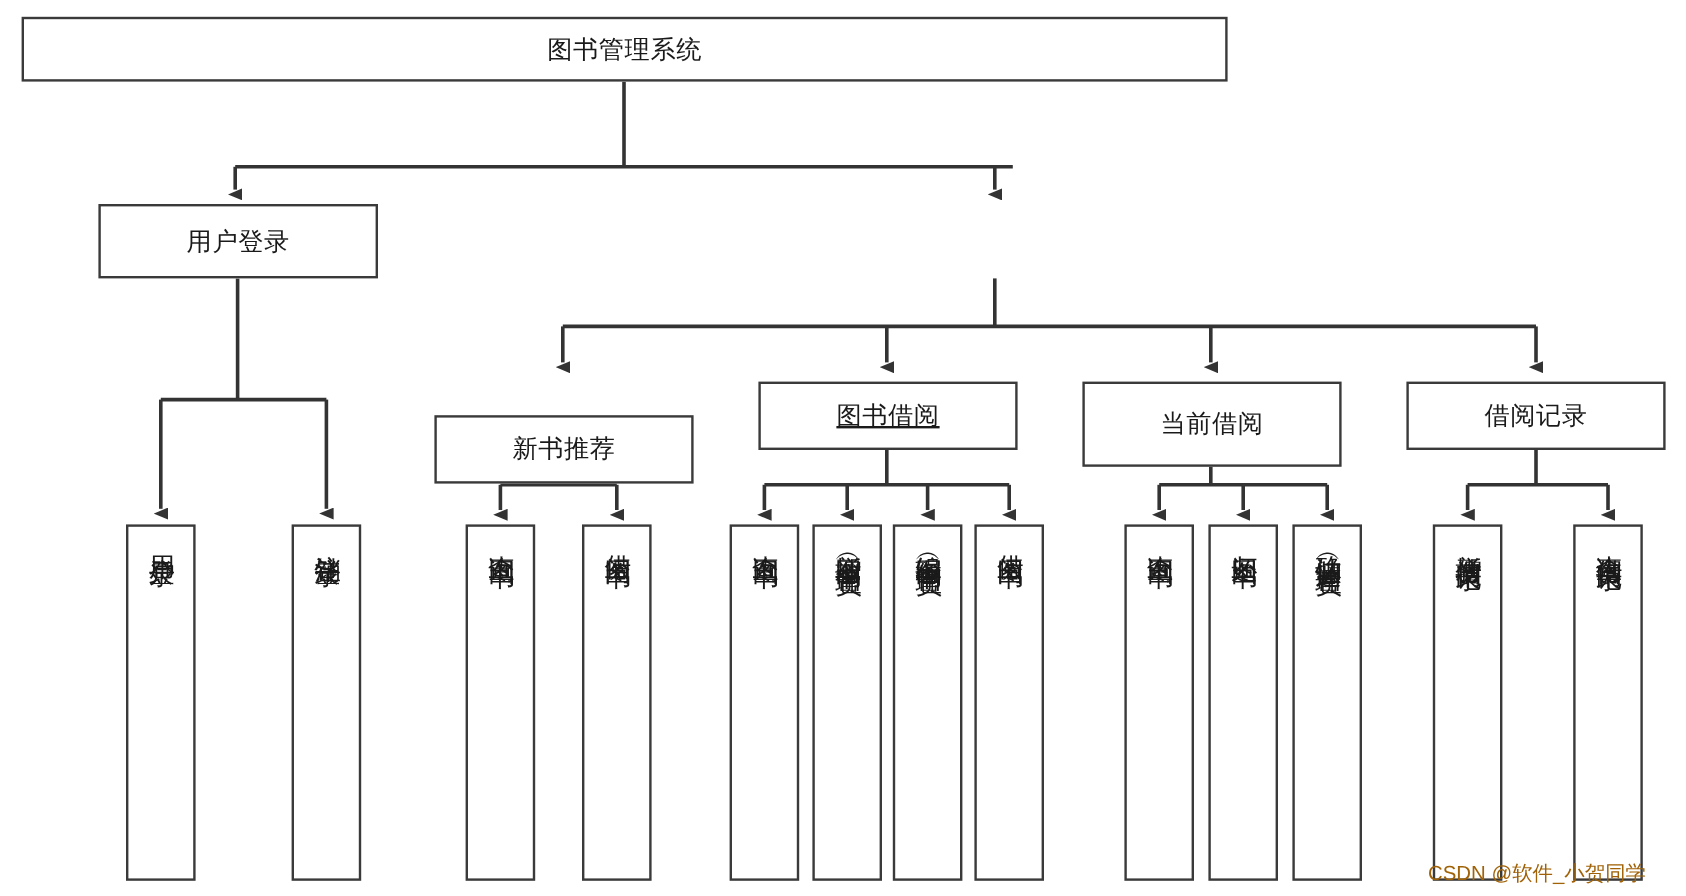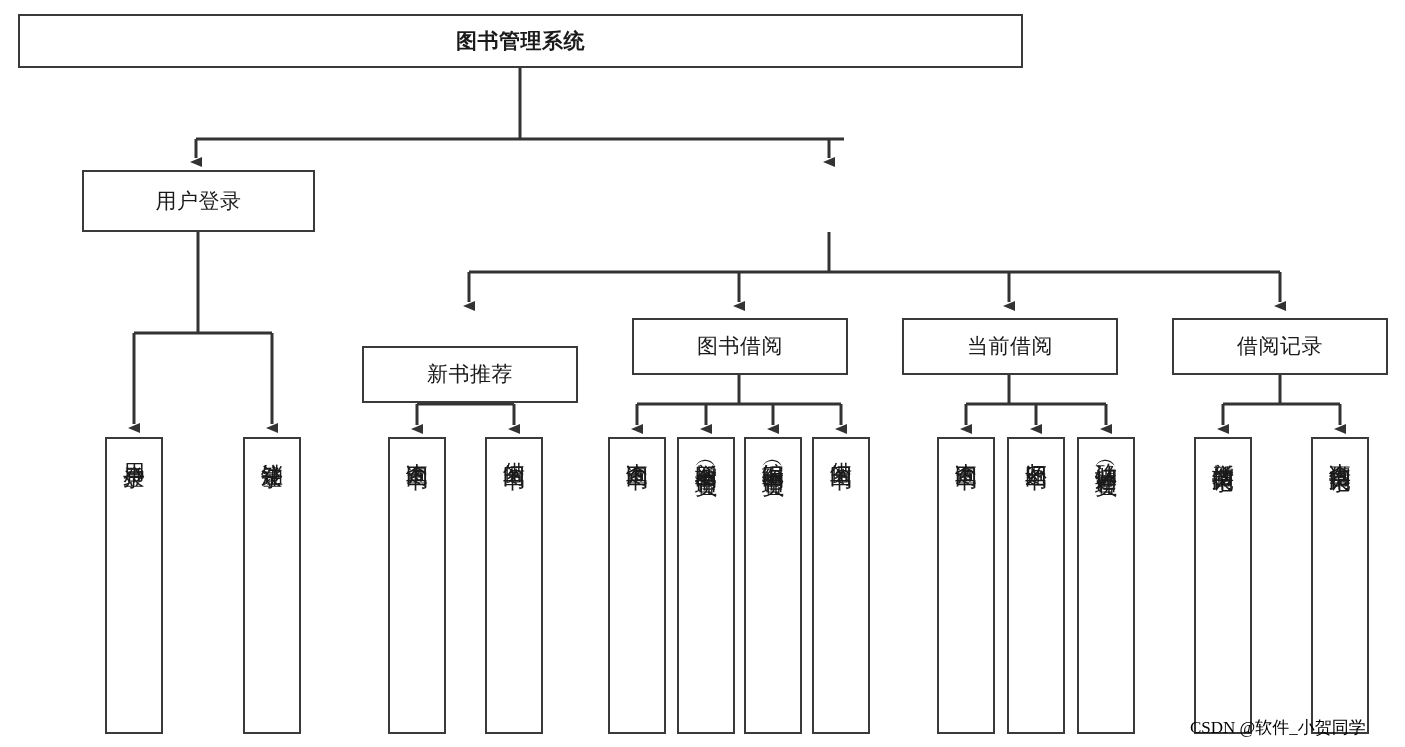--- a/index.html
+++ b/index.html
@@ -39,40 +39,39 @@
     line-height: 1.18;
     letter-spacing: 0.5px;
     white-space: nowrap;
   }
   .node.horiz .label {
     writing-mode: horizontal-tb;
     font-size: 21px;
   }
   .node.root .label {
     font-size: 21px;
-    font-weight: bold;
   }
   .node.vert {
     align-items: flex-start;
     justify-content: center;
     padding-top: 6px;
   }
   .node.vert .label {
     writing-mode: vertical-rl;
     text-orientation: upright;
     font-size: 22px;
     line-height: 1.0;
     letter-spacing: 2px;
     white-space: nowrap;
   }
   .watermark {
     position: absolute;
-    font-family: Liberation Serif, serif;
+    font-family: Liberation Sans, sans-serif;
     font-size: 17px;
-    color: #000000;
+    color: #a16207;
     white-space: nowrap;
     user-select: none;
   }
 </style>
 </head>
 <body>
 
 <div id="canvas">
 
   <svg class="edges" viewBox="0 0 1405 747">
@@ -129,24 +128,24 @@
     <span class="label">图书管理系统</span>
   </div>
 
   <div class="node horiz" style="left:82px; top:170px; width:233px; height:62px;">
     <span class="label">用户登录</span>
   </div>
 
   <div class="node horiz" style="left:362px; top:318px; width:216px; height:57px;margin-top:28px;">
     <span class="label">新书推荐</span>
   </div>
-  <div class="node horiz" style="left:632px; top:318px; width:216px; height:57px;">
+  <div class="node horiz" style="left:632px; top:318px; width:216px; height:57px;text-decoration:underline;">
     <span class="label">图书借阅</span>
   </div>
-  <div class="node horiz" style="left:902px; top:318px; width:216px; height:57px;">
+  <div class="node horiz" style="left:902px; top:318px; width:216px; height:71px;">
     <span class="label">当前借阅</span>
   </div>
   <div class="node horiz" style="left:1172px; top:318px; width:216px; height:57px;">
     <span class="label">借阅记录</span>
   </div>
 
   <div class="node vert" style="left:105px; top:437px; width:58px; height:297px;">
     <span class="label">用户登录</span>
   </div>
   <div class="node vert" style="left:243px; top:437px; width:58px; height:297px;">

